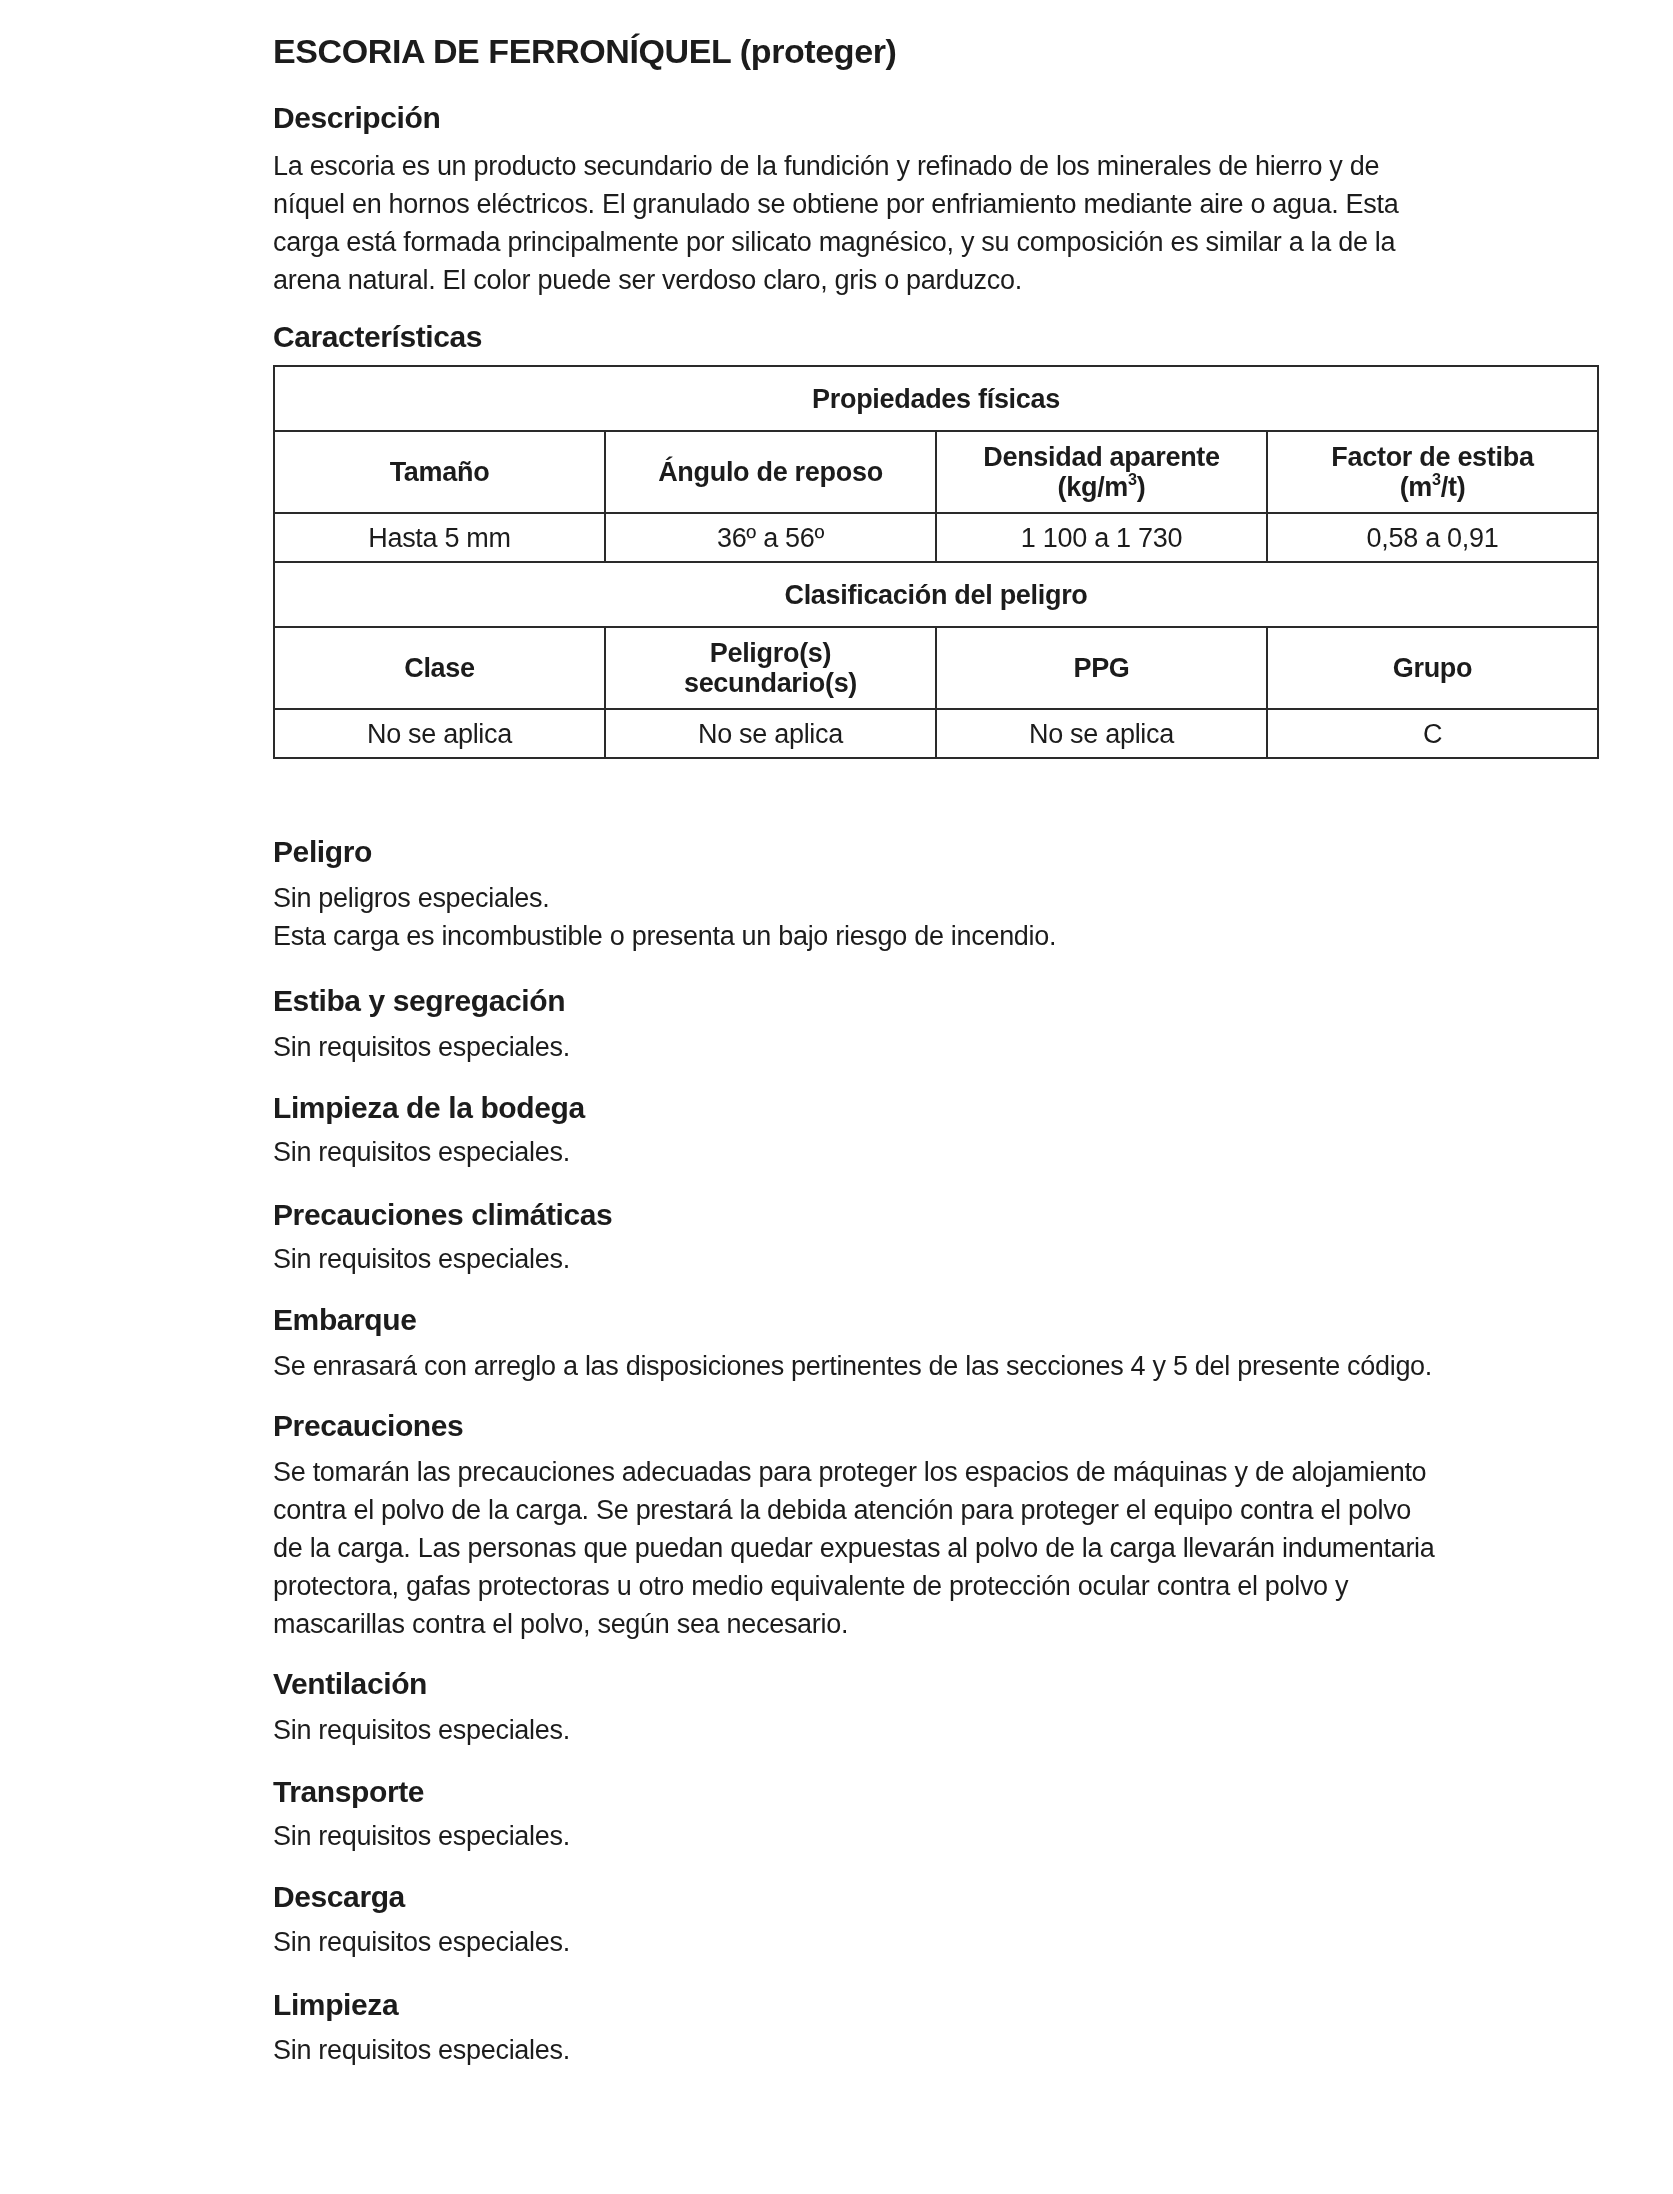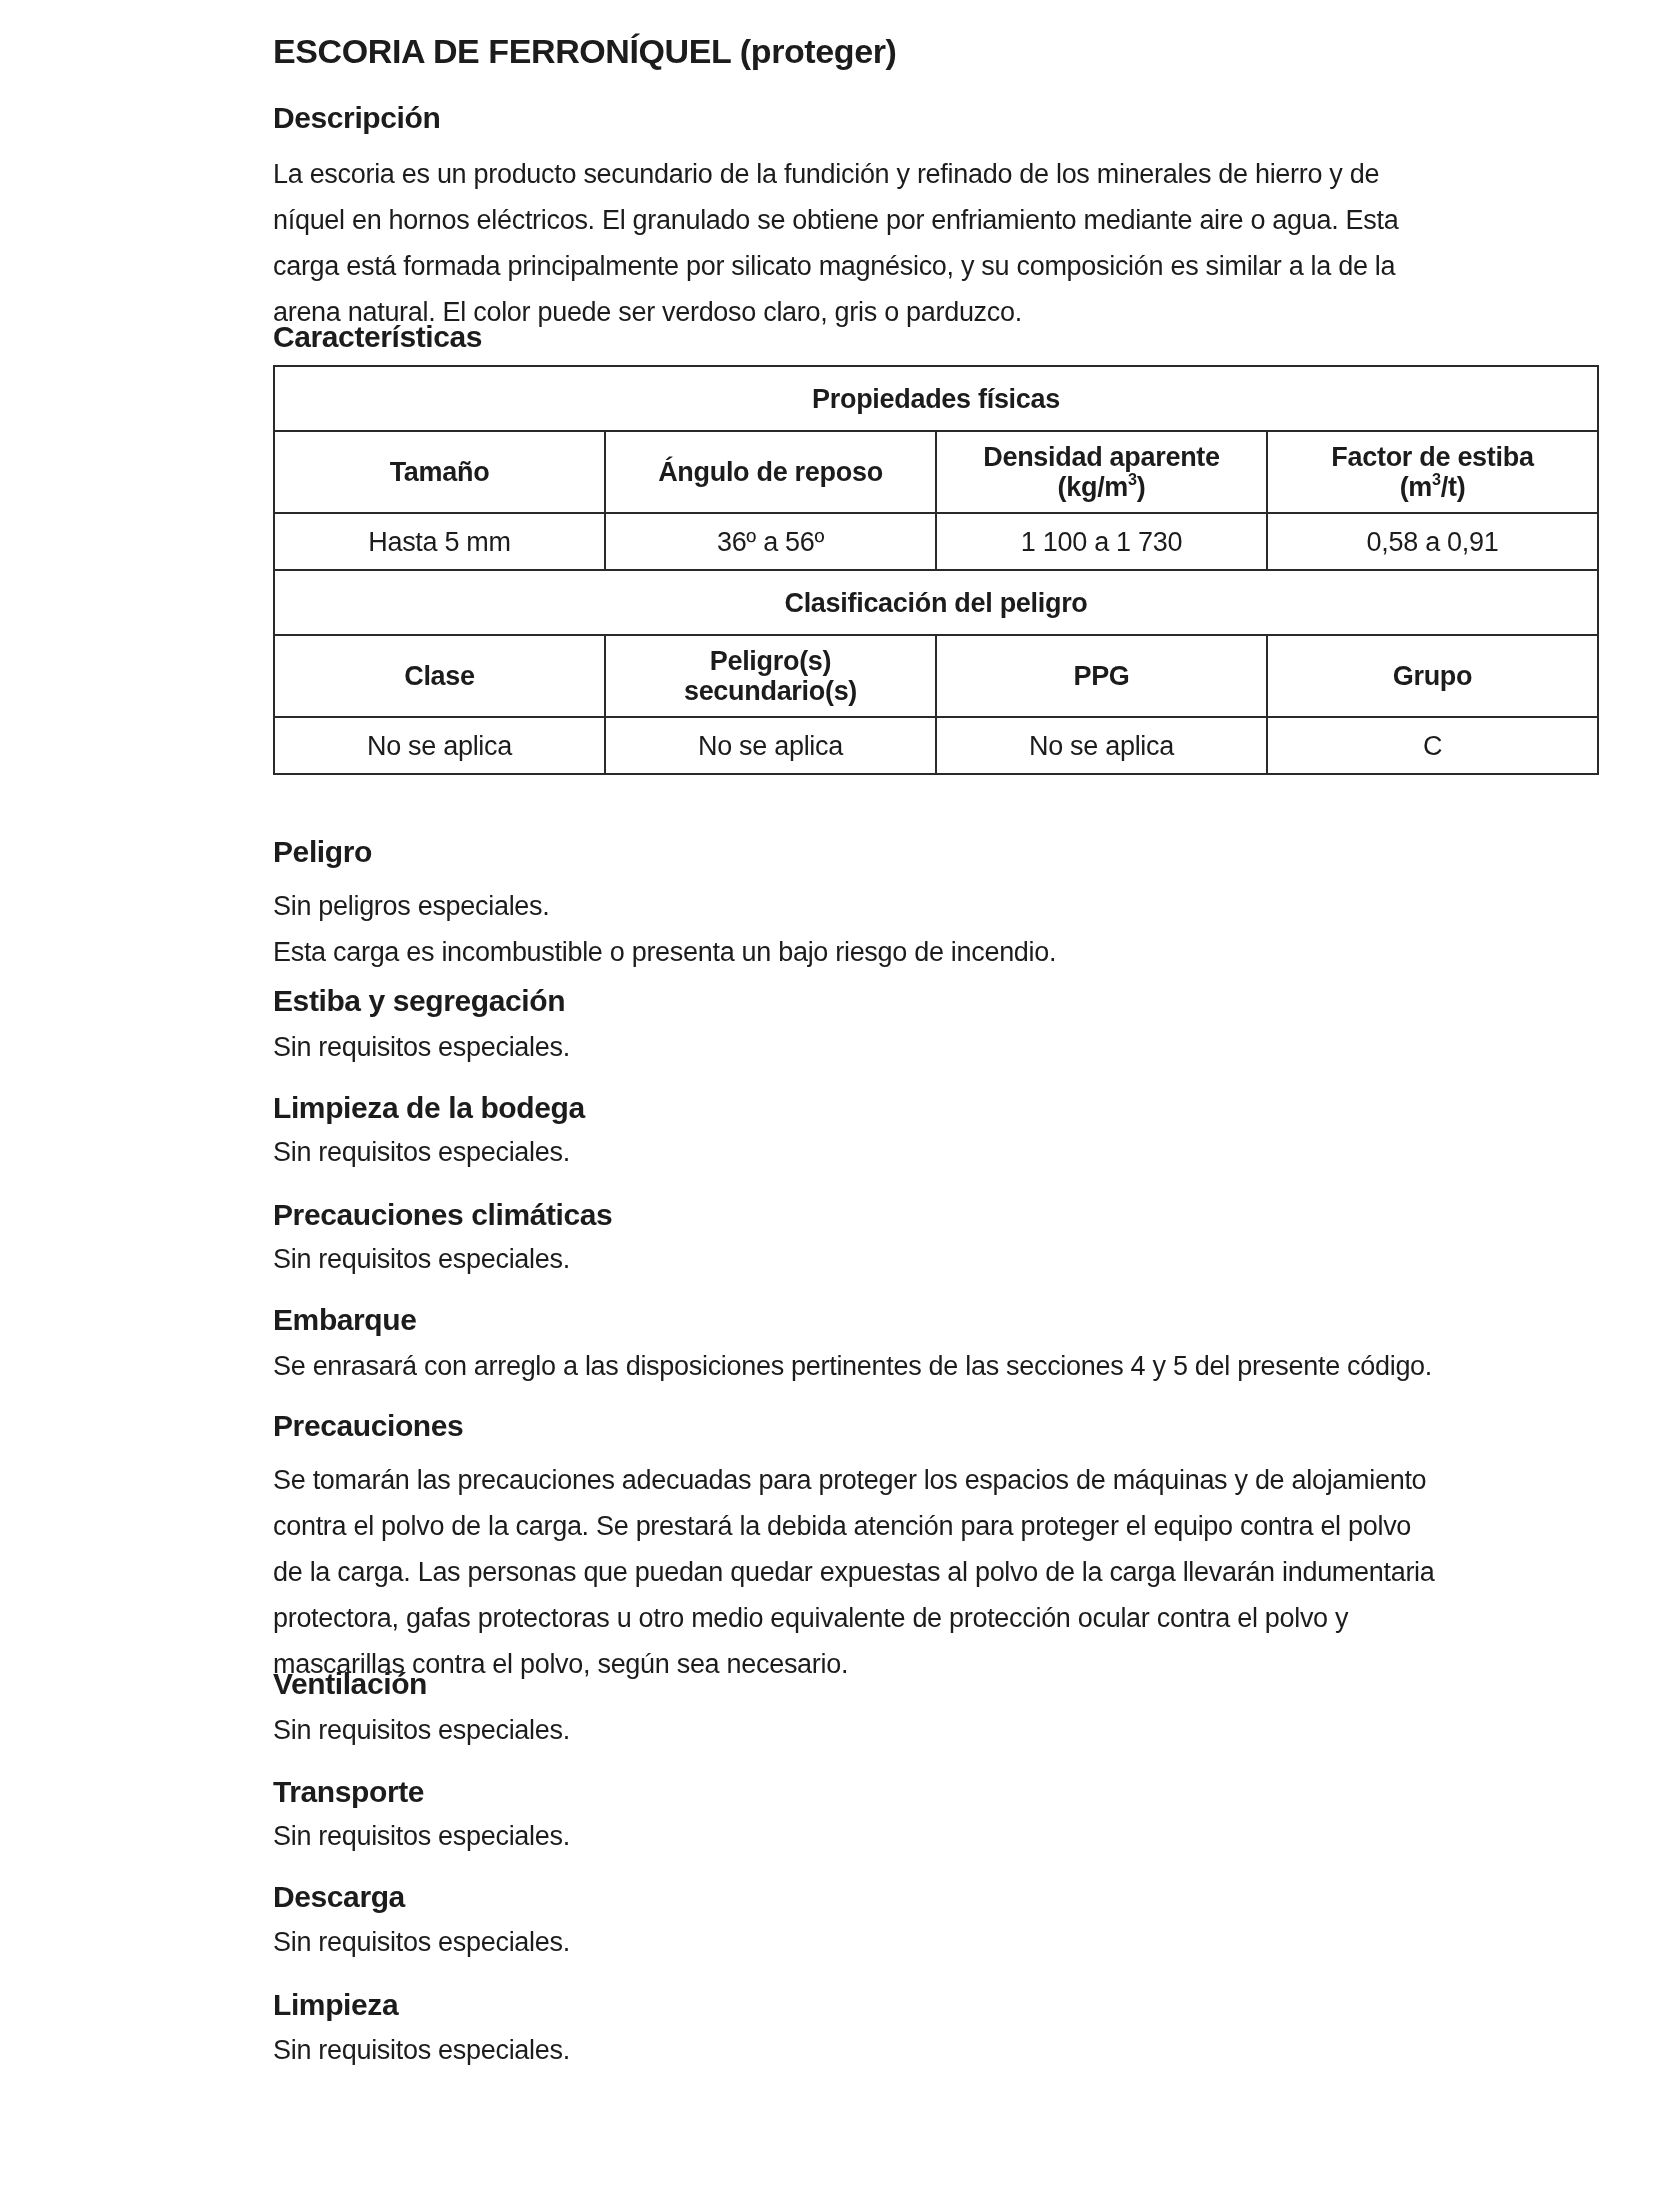--- a/index.html
+++ b/index.html
@@ -16,37 +16,37 @@
   .title .sub { font-weight: bold; }
   .h {
     position: absolute; left: 0;
     font-size: 30px; font-weight: bold; letter-spacing: -0.4px; white-space: nowrap;
   }
   .p {
     position: absolute; left: 0; width: 1326px;
     font-size: 27px; line-height: 38px; letter-spacing: -0.3px;
   }
   .p.just { text-align: justify; text-align-last: left; }
-  .line { display: block; white-space: nowrap; margin-top: 8px; }
+  .line { display: block; white-space: nowrap; }
 
   table.props {
     position: absolute; left: 0; top: 365px;
     width: 1326px; border-collapse: collapse; table-layout: fixed;
   }
   table.props td {
     border: 2.4px solid #2a2a2a;
     text-align: center; vertical-align: middle;
     font-size: 27px; letter-spacing: -0.3px; padding: 0;
     line-height: 30px;
   }
   table.props td.th { font-weight: bold; }
   table.props td.span { font-weight: bold; }
   .r-title { height: 65px; }
   .r-head { height: 82px; padding-left: 32px; }
-  .r-val { height: 57px; border-radius: 12px; }
+  .r-val { height: 49px; border-radius: 12px; }
   sup { font-size: 60%; line-height: 0; vertical-align: 0.7em; }
 </style>
 </head>
 <body>
 
 <div class="page">
 
   <div class="title">
     <span>ESCORIA DE FERRONÍQUEL</span>
     <span class="sub">(proteger)</span>

